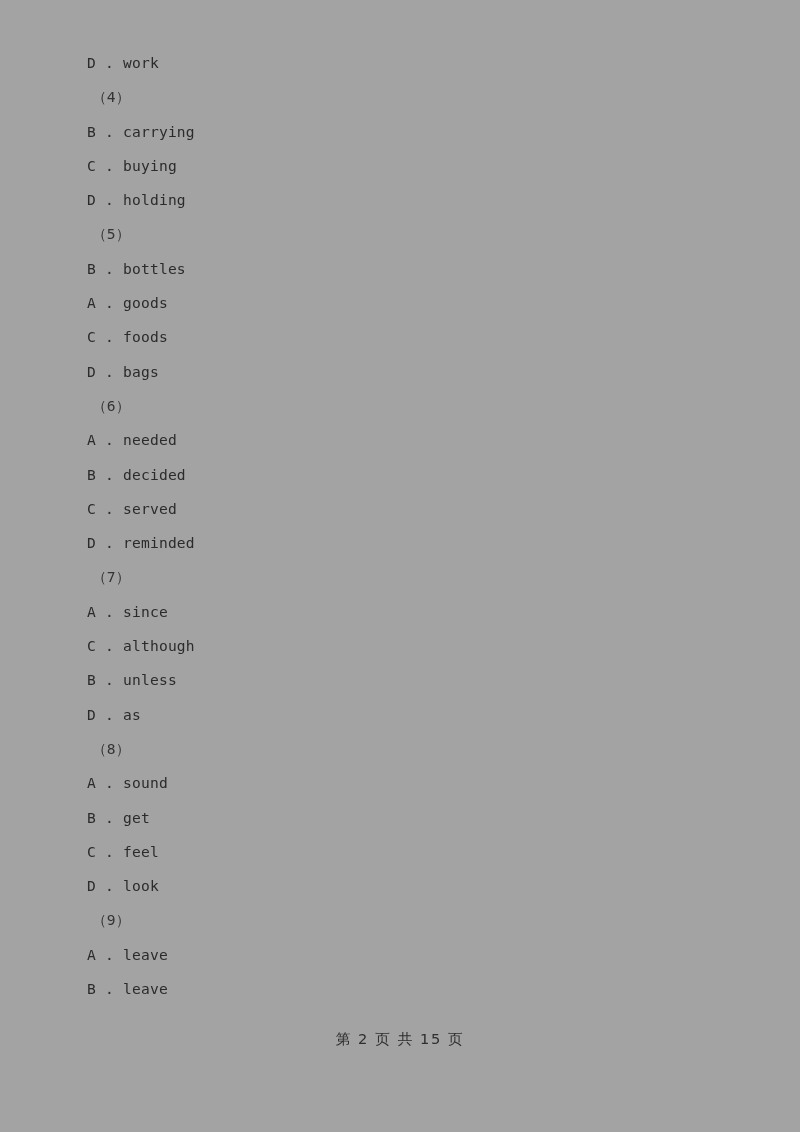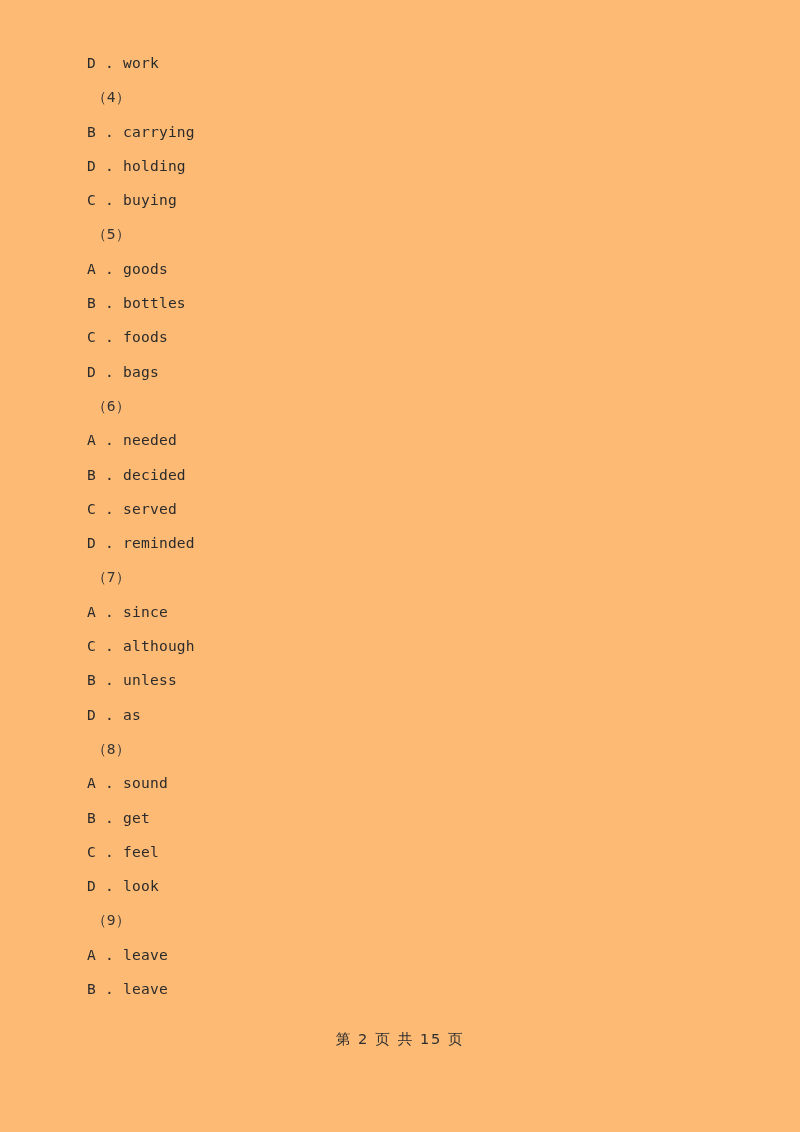--- a/index.html
+++ b/index.html
@@ -5,21 +5,21 @@
 <style>
   html, body {
     margin: 0;
     padding: 0;
     background: #ffffff;
   }
   .page {
     position: relative;
     width: 800px;
     height: 1132px;
-    background: #fdba74;
+    background: #a3a3a3;
     overflow: hidden;
     font-family: "DejaVu Sans Mono", "Liberation Mono", monospace;
   }
   .content {
     position: absolute;
     left: 87px;
     top: 46px;
     width: 620px;
   }
   .line {
@@ -52,25 +52,25 @@
 </style>
 </head>
 <body>
 
 <div class="page">
 
   <div class="content">
       <div class="line option">D . work</div>
       <div class="line qnum">（4）</div>
       <div class="line option">B . carrying</div>
+      <div class="line option">C . buying</div>
       <div class="line option">D . holding</div>
-      <div class="line option">C . buying</div>
       <div class="line qnum">（5）</div>
+      <div class="line option">B . bottles</div>
       <div class="line option">A . goods</div>
-      <div class="line option">B . bottles</div>
       <div class="line option">C . foods</div>
       <div class="line option">D . bags</div>
       <div class="line qnum">（6）</div>
       <div class="line option">A . needed</div>
       <div class="line option">B . decided</div>
       <div class="line option">C . served</div>
       <div class="line option">D . reminded</div>
       <div class="line qnum">（7）</div>
       <div class="line option">A . since</div>
       <div class="line option">C . although</div>

